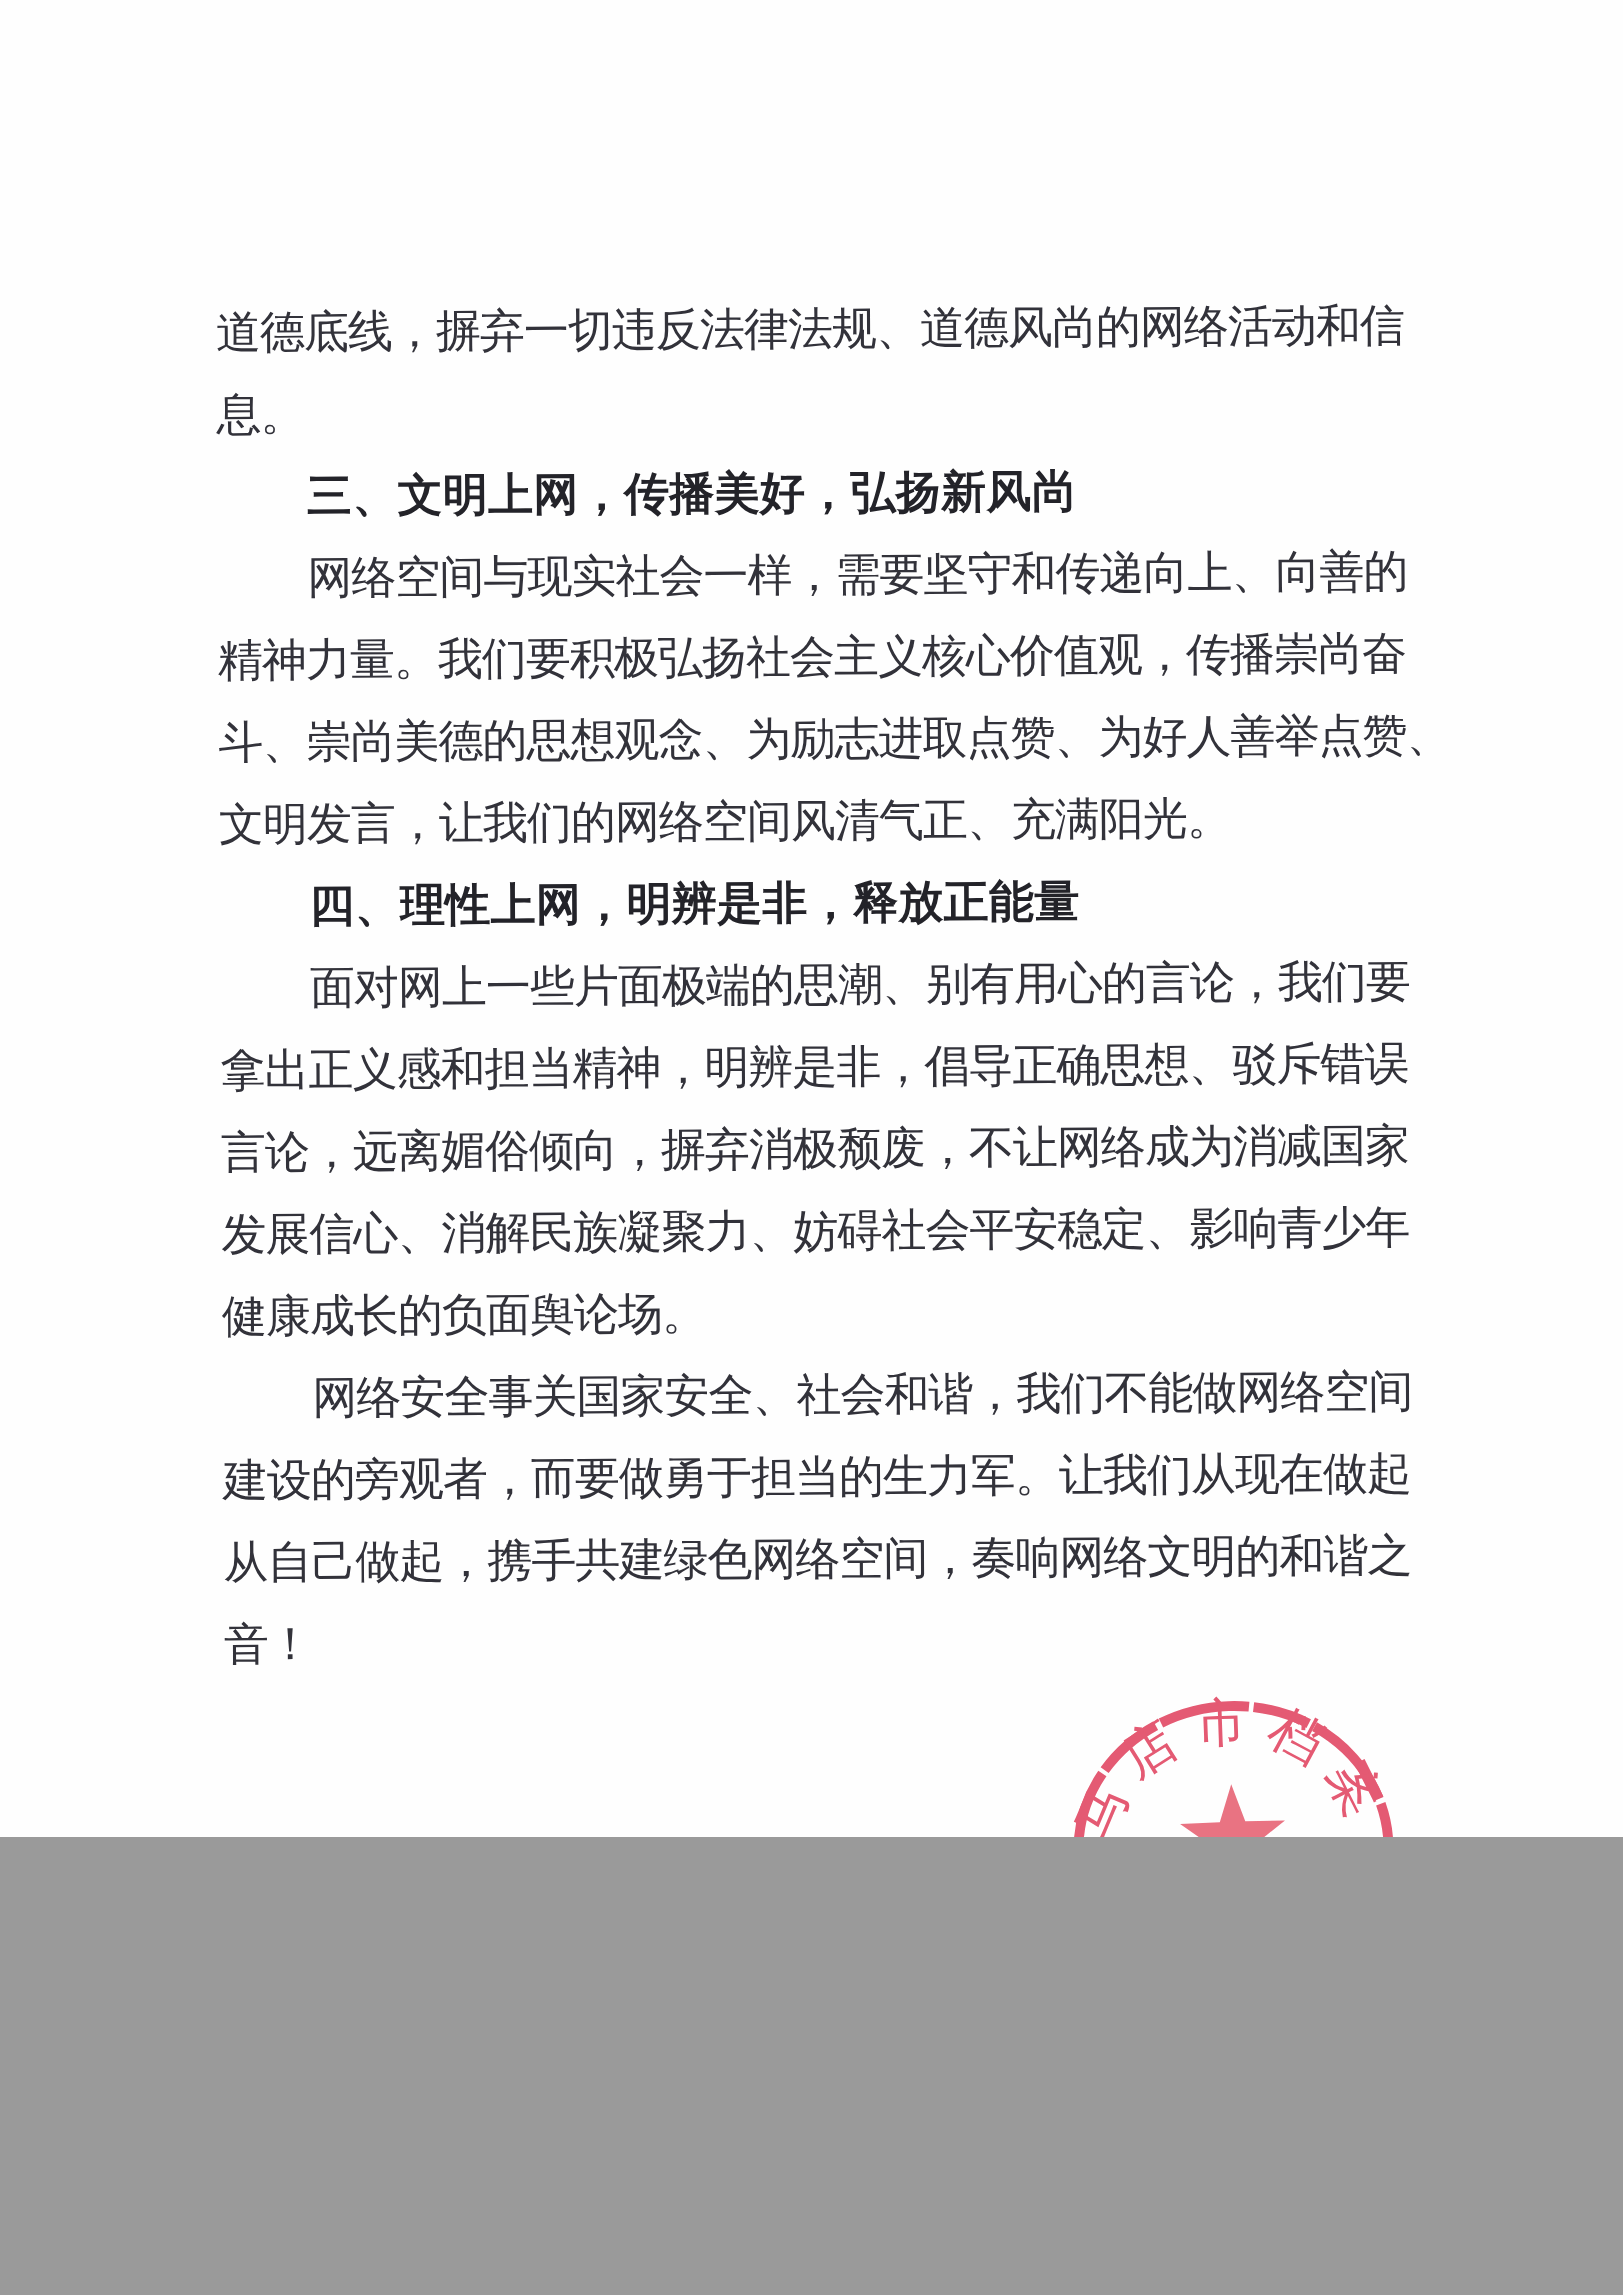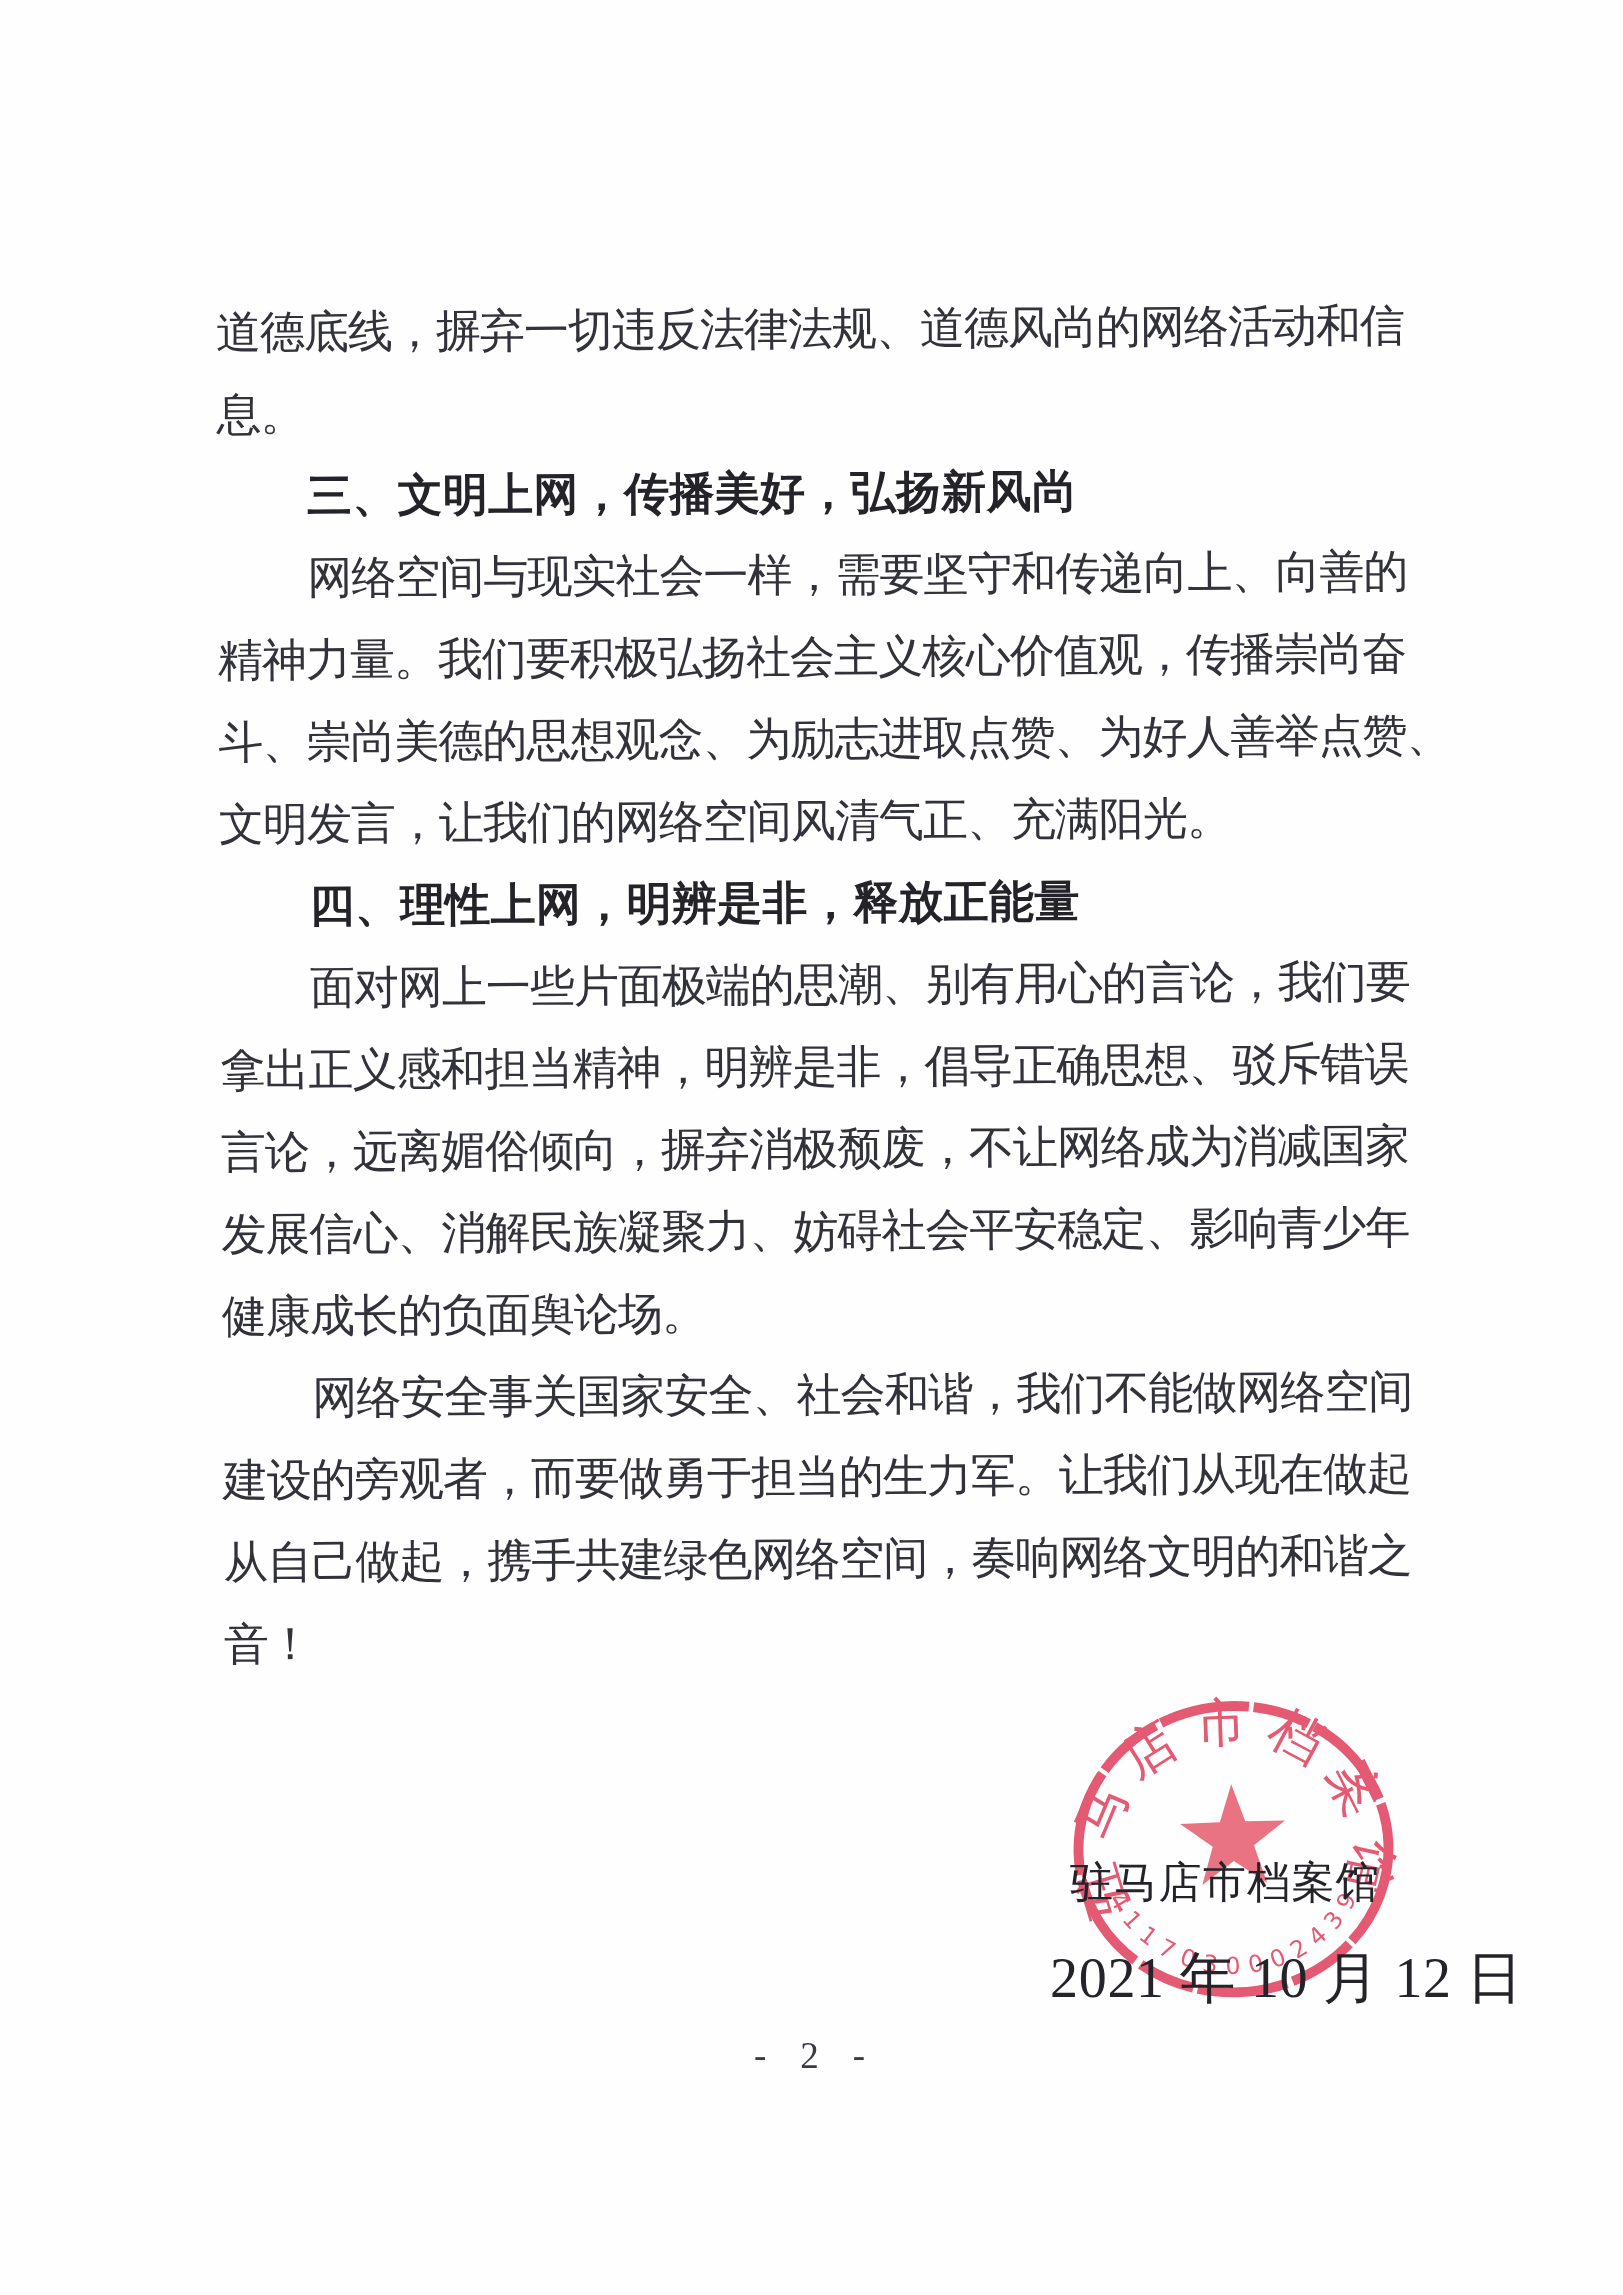--- a/index.html
+++ b/index.html
@@ -4,21 +4,21 @@
 <style>
   :root{
     --seal-red:#e4516b;
     --ink-body:#32323a;
     --ink-dark:#232329;
     --paper:#fefefe;
   }
   html,body{margin:0;padding:0;background:#9a9a9a;}
   .page{
     position:relative;
-    width:1623px;height:2295px;
+    width:1623px;height:1837px;
     background:var(--paper,#fefefe);
     overflow:hidden;
     font-family:"Liberation Serif","DejaVu Serif",serif;
   }
   .content{
     position:absolute;left:220px;top:288px;width:1197px;
     transform:rotate(-0.35deg);
   }
   .line{
     font-size:45px;line-height:82px;height:82px;

